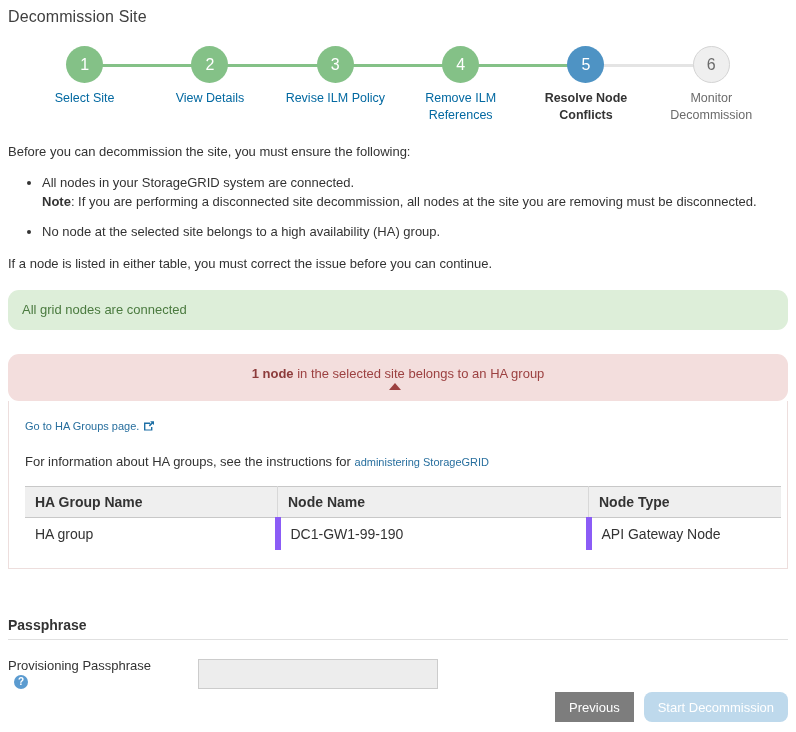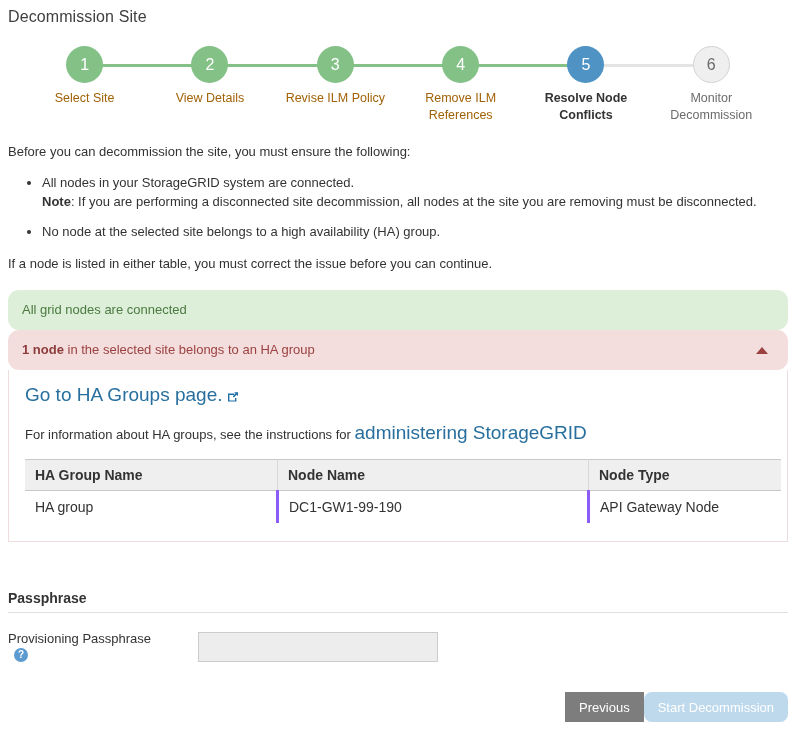--- a/index.html
+++ b/index.html
@@ -70,21 +70,21 @@
   }
   .step.active .step-circle { background: #4e93c4; }
   .step.pending .step-circle {
     background: #efefef;
     border: 1px solid #d4d4d4;
     color: #6b6b6b;
   }
   .step-label {
     margin-top: 6px;
     font-size: 12.5px;
-    color: #a16207;
+    color: #0369a1;
     line-height: 17px;
     padding: 0 4px;
   }
   .step.active .step-label { font-weight: bold; color: #333; }
   .step.pending .step-label { color: #6b6b6b; }
 
   
   .intro {
     margin: 18px 8px 0 8px;
     font-size: 13px;
@@ -117,22 +117,23 @@
   .banner.success {
     background: #ddeed9;
     color: #4a7a3f;
   }
   .banner.danger {
     background: #f3dedd;
     color: #9c4141;
     display: flex;
     align-items: center;
     justify-content: space-between;
-    margin-top: 0;
+    margin-top: 24px;
     cursor: pointer;
+    flex-direction: column;
   }
   .banner.danger .count { font-weight: bold; color: #8c3b3b; }
   .chev-up {
     width: 0; height: 0;
     border-left: 6px solid transparent;
     border-right: 6px solid transparent;
     border-bottom: 7px solid #9c4141;
     margin-right: 6px;
   }
 
@@ -148,21 +149,21 @@
   .conflict-panel p {
     margin: 0 0 13px 0;
     font-size: 13px;
     line-height: 20px;
     color: #333;
   }
   .conflict-panel p.last { margin-bottom: 14px; }
   a.link {
     color: #286f9e;
     text-decoration: none;
-    font-size: 19px;
+    font-size: 11px;
   }
   .ext-icon {
     display: inline-block;
     vertical-align: -2px;
     margin-left: 4px;
   }
 
   
   table.ha-table {
     width: 756px;
@@ -176,21 +177,21 @@
     color: #333;
     padding: 7px 10px;
     border-top: 1px solid #c8c8c8;
     border-bottom: 1px solid #c8c8c8;
     border-right: 1px solid #d8d8d8;
   }
   table.ha-table th:last-child { border-right: none; }
   table.ha-table td {
     padding: 8px 10px;
     color: #333;
-    border-right: 3px solid #8b5cf6;
+    border-right: 6px solid #8b5cf6;
     background: #ffffff;
   }
   table.ha-table td:last-child { border-right: none; }
   .col1 { width: 232px; }
   .col2 { width: 290px; }
 
   
   .section-head {
     margin: 48px 8px 0 8px;
     font-size: 14px;
@@ -236,20 +237,21 @@
     padding: 0 6px;
     color: #333;
   }
 
   
   .footer {
     position: absolute;
     right: 8px;
     bottom: 10px;
     display: flex;
+    gap: 10px;
   }
   .btn {
     font-family: "Liberation Sans", sans-serif;
     font-size: 13px;
     border: none;
     padding: 0 14px;
     height: 30px;
     color: #ffffff;
     cursor: pointer;
     box-sizing: border-box;

